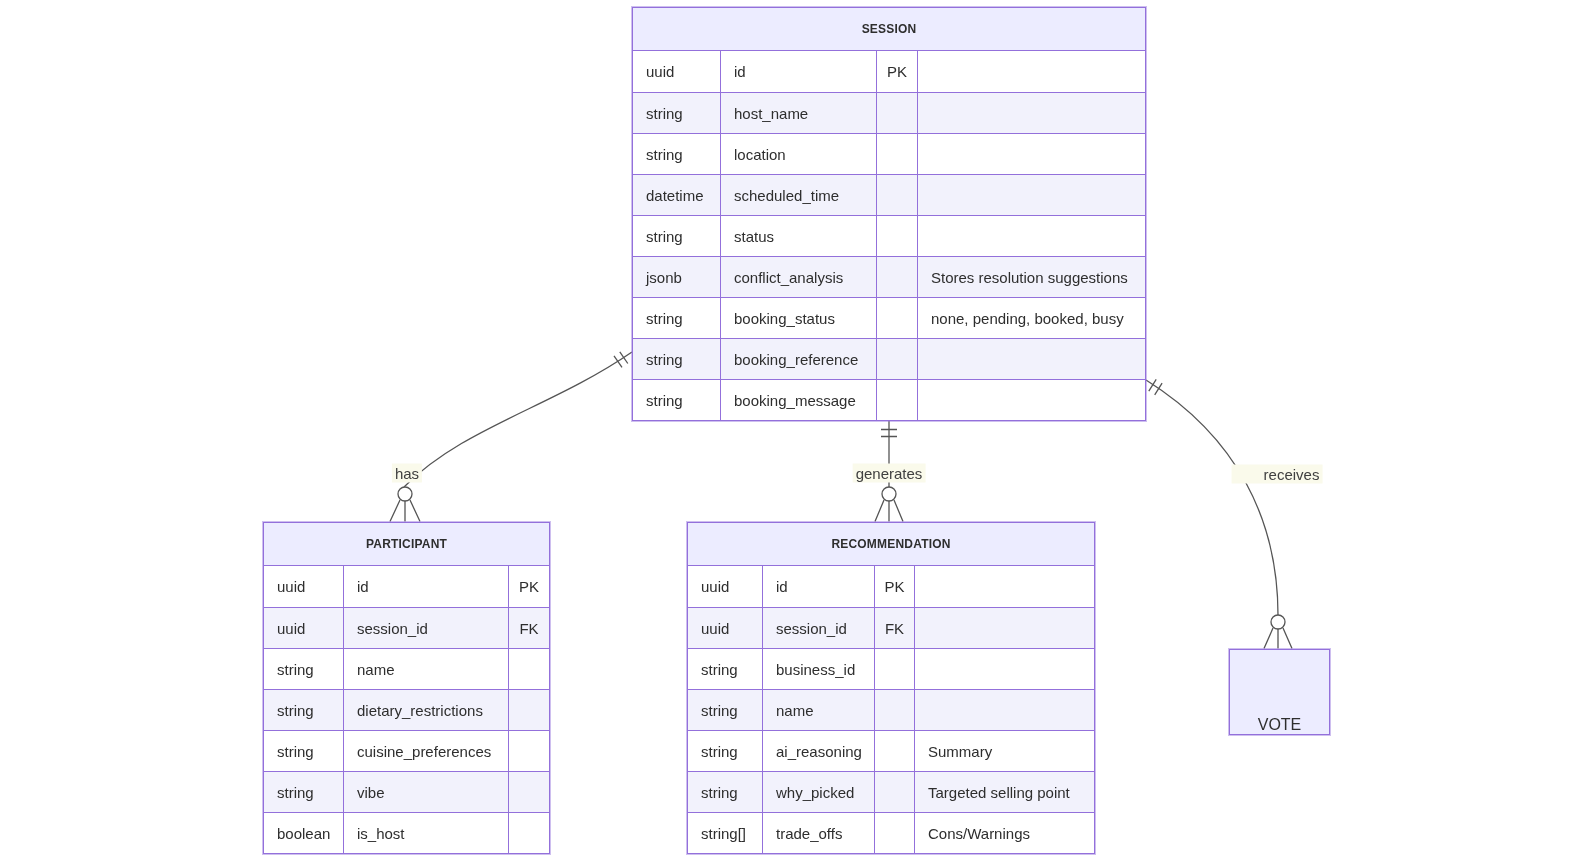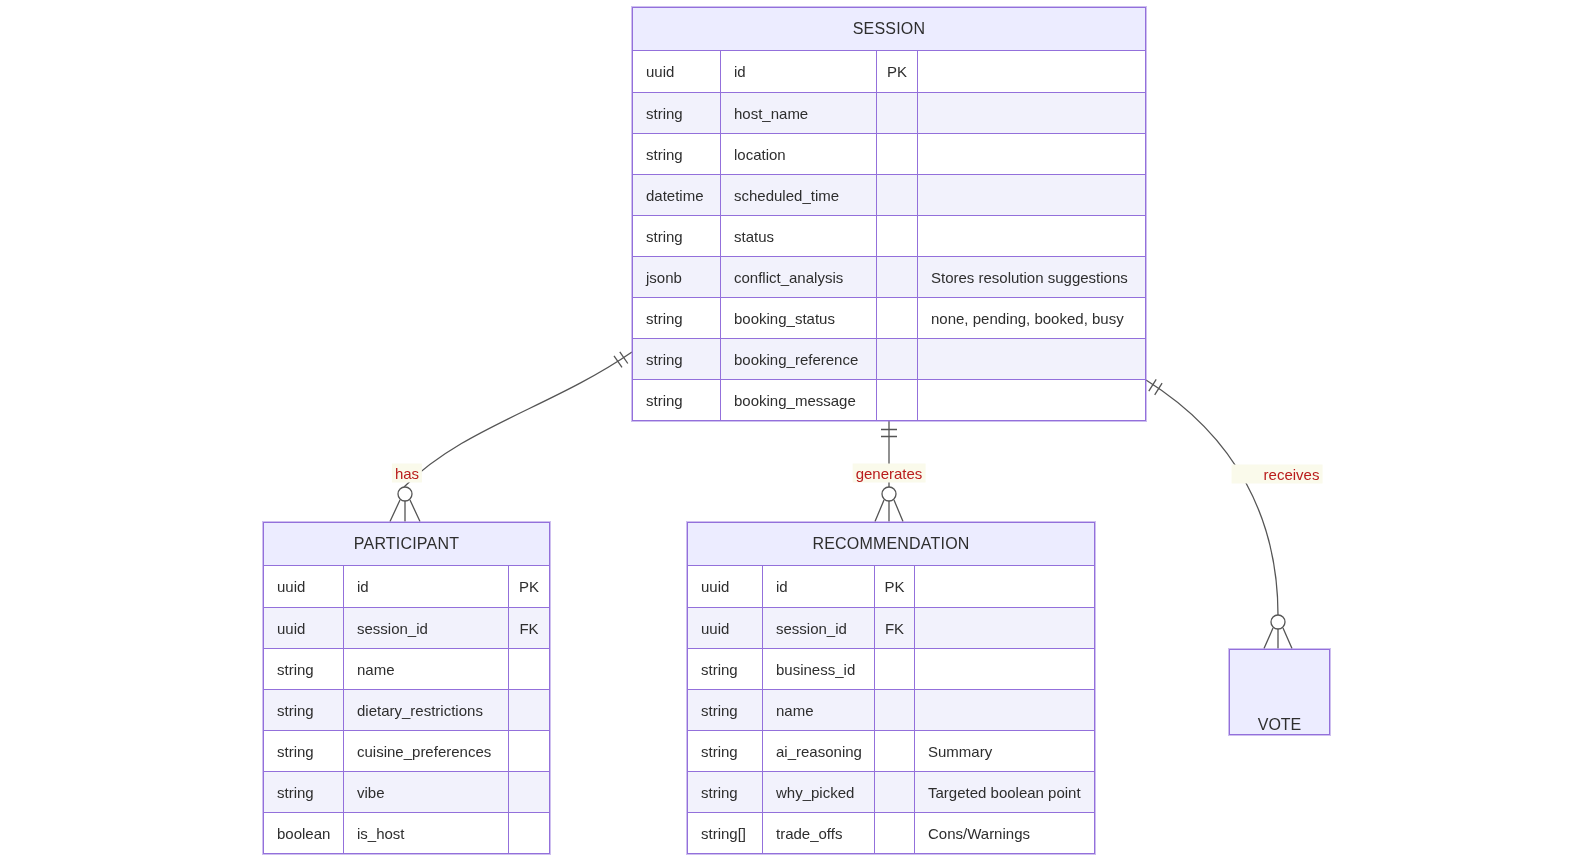--- a/index.html
+++ b/index.html
@@ -17,21 +17,21 @@
     font-family:"Liberation Sans","DejaVu Sans",sans-serif;color:var(--txt);
   }
   svg.edges{position:absolute;left:0;top:0;pointer-events:none;}
   .entity{
     position:absolute;background:#fff;border:1px solid var(--bc);
     box-shadow:0 0 0 1px rgba(147,112,219,.45);box-sizing:content-box;
   }
   .etitle{
     height:42px;display:flex;align-items:center;justify-content:center;
     background:var(--hdr);border-bottom:1px solid var(--bc);
-    font-size:16px;font-weight:400;letter-spacing:.2px;
+    font-size:12px;font-weight:700;letter-spacing:.2px;
   }
   .erow{display:grid;}
   .erow.even{background:var(--even);}
   .erow.odd{background:var(--odd);}
   .ecell{
     height:41px;box-sizing:border-box;display:flex;align-items:center;
     padding:0 13px;font-size:15px;white-space:nowrap;overflow:hidden;
     border-right:1px solid var(--bc);
   }
   .ecell:last-child{border-right:0;}
@@ -40,21 +40,21 @@
   .session .erow{grid-template-columns:88px 156px 41px auto;}
   .participant .erow{grid-template-columns:80px 165px auto;}
   .recommendation .erow{grid-template-columns:75px 112px 40px auto;}
   .entity-simple{
     position:absolute;background:var(--hdr);border:1px solid var(--bc);
     box-shadow:0 0 0 1px rgba(147,112,219,.45);
     display:flex;align-items:center;justify-content:center;font-size:16px;
   }
   .rel-label{
     position:absolute;transform:translate(-50%,-50%);
-    background:var(--lbl);padding:1px 3px;font-size:15px;color:#b91c1c;
+    background:var(--lbl);padding:1px 3px;font-size:15px;color:#404040;
     white-space:nowrap;
   }
 </style>
 </head>
 <body>
 
 <div class="canvas">
 
   <svg class="edges" width="1590" height="866" viewBox="0 0 1590 866">
     <g stroke="#555555" stroke-width="1.3" fill="none">
@@ -206,21 +206,21 @@
     <div class="erow odd">
       <div class="ecell t">string</div>
       <div class="ecell n">ai_reasoning</div>
       <div class="ecell k"></div>
       <div class="ecell c">Summary</div>
     </div>
     <div class="erow even">
       <div class="ecell t">string</div>
       <div class="ecell n">why_picked</div>
       <div class="ecell k"></div>
-      <div class="ecell c">Targeted boolean point</div>
+      <div class="ecell c">Targeted selling point</div>
     </div>
     <div class="erow odd">
       <div class="ecell t">string[]</div>
       <div class="ecell n">trade_offs</div>
       <div class="ecell k"></div>
       <div class="ecell c">Cons/Warnings</div>
     </div>
   </div>
 
   <div class="entity-simple" style="left:1229px;top:649px;width:99px;height:84px;align-items:flex-end;">

